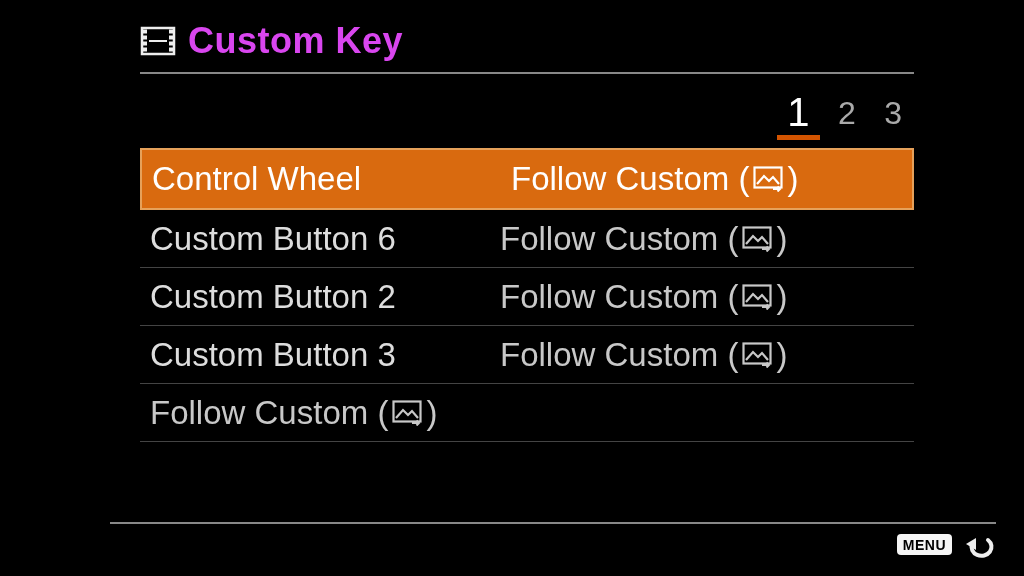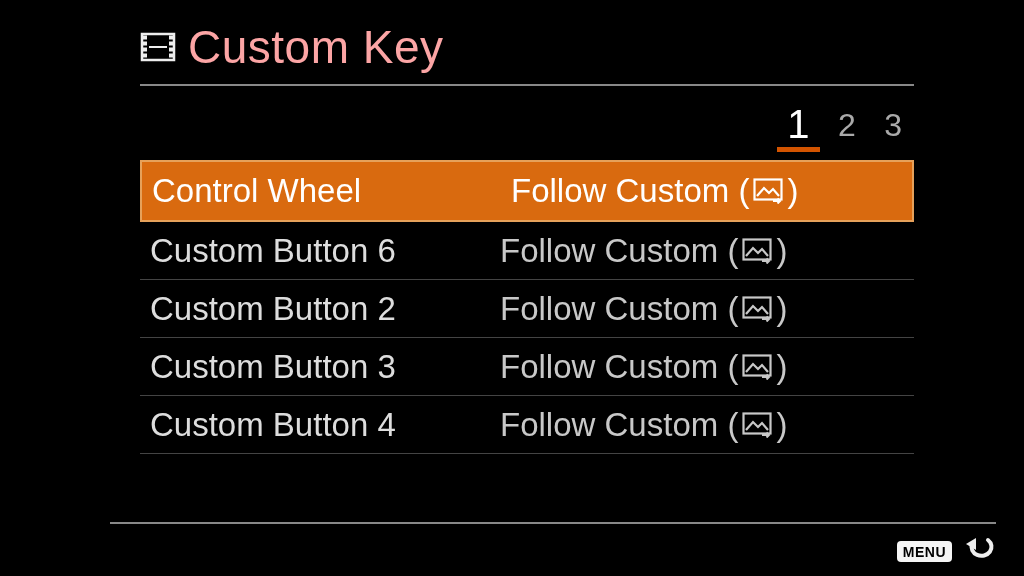--- a/index.html
+++ b/index.html
@@ -17,23 +17,23 @@
   }
   .header {
     display: flex;
     align-items: center;
     gap: 12px;
     padding-bottom: 10px;
     border-bottom: 2px solid #888;
     margin-bottom: 14px;
   }
   .header-title {
-    font-size: 46px;
-    font-weight: 400;
-    color: #fca5a5;
+    font-size: 36px;
+    font-weight: 700;
+    color: #d946ef;
     letter-spacing: 0.5px;
   }
   .film-icon svg { display: block; }
   .pager {
     text-align: right;
     margin-bottom: 10px;
   }
   .pager span {
     display: inline-block;
     font-size: 32px;
@@ -85,21 +85,21 @@
     align-items: center;
   }
   .mode-icon svg { display: block; }
   .footer {
     position: absolute;
     bottom: 14px;
     left: 110px;
     right: 28px;
     display: flex;
     justify-content: flex-end;
-    align-items: flex-end;
+    align-items: flex-start;
     gap: 10px;
     border-top: 2px solid #888;
     padding-top: 10px;
   }
   .menu-badge {
     background: #f5f5f5;
     color: #000;
     border-radius: 4px;
     font-size: 14px;
     font-weight: 700;
@@ -187,21 +187,20 @@
           <svg width="30" height="26" viewBox="0 0 30 26">
               <rect x="1.5" y="1.5" width="27" height="20" fill="none" stroke="currentColor" stroke-width="2.2"></rect>
               <polyline points="4,18 11,10 16,15 20,11 26,18" fill="none" stroke="currentColor" stroke-width="2.2"></polyline>
               <path d="M 20 23 L 27 23 M 24.5 20.5 L 27 23 L 24.5 25.5" fill="none" stroke="currentColor" stroke-width="2"></path>
             </svg>
         </span>
         <span>)</span>
       </span>
     </div>
     <div class="row">
-      <span class="row-label">Custom Button 4</span>
       <span class="row-value">
         <span>Follow Custom (</span>
         <span class="mode-icon">
           <svg width="30" height="26" viewBox="0 0 30 26">
               <rect x="1.5" y="1.5" width="27" height="20" fill="none" stroke="currentColor" stroke-width="2.2"></rect>
               <polyline points="4,18 11,10 16,15 20,11 26,18" fill="none" stroke="currentColor" stroke-width="2.2"></polyline>
               <path d="M 20 23 L 27 23 M 24.5 20.5 L 27 23 L 24.5 25.5" fill="none" stroke="currentColor" stroke-width="2"></path>
             </svg>
         </span>
         <span>)</span>

